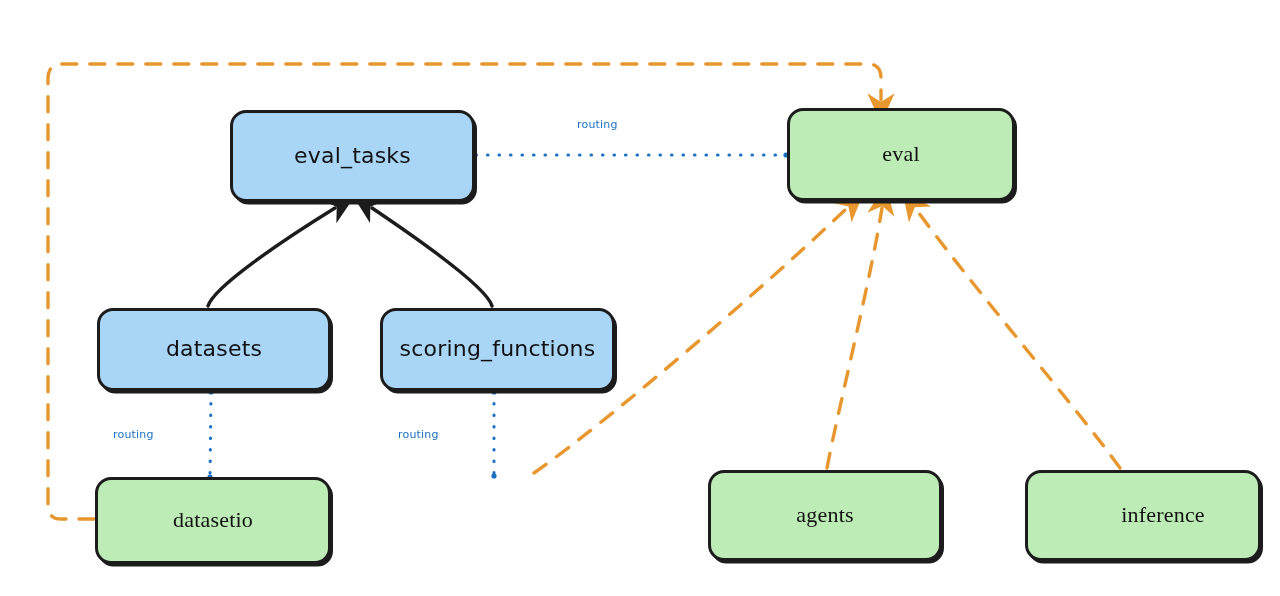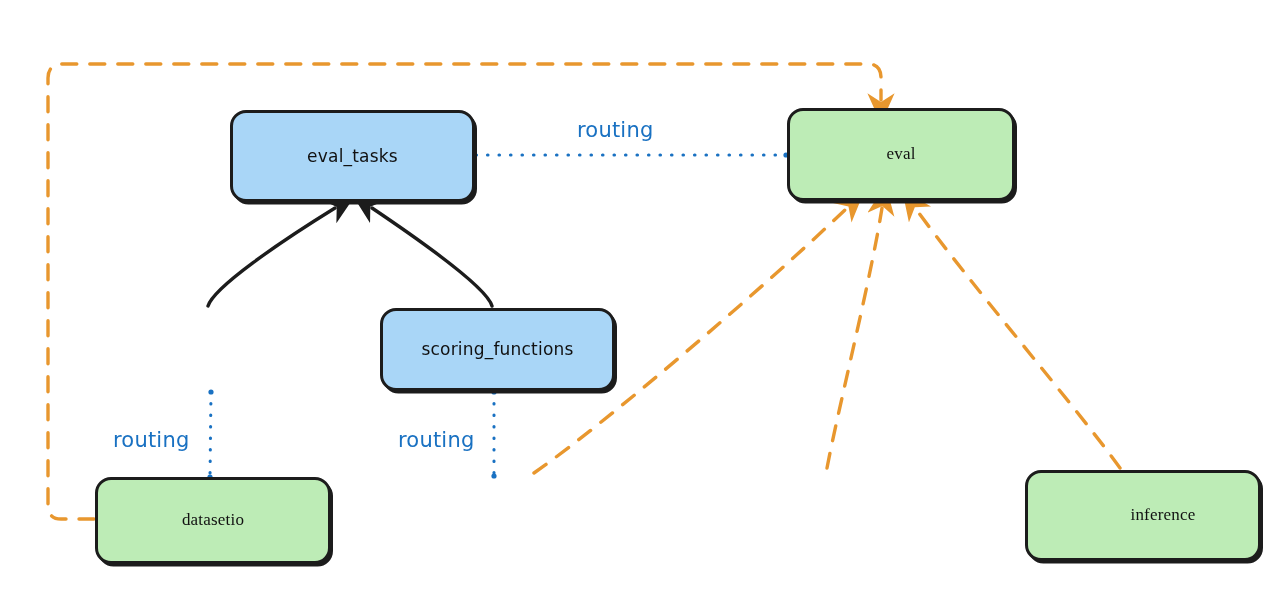--- a/index.html
+++ b/index.html
@@ -26,34 +26,34 @@
   }
   .node {
     position: absolute;
     box-sizing: border-box;
     display: flex;
     align-items: center;
     justify-content: center;
     border: 3px solid #1c1c1c;
     border-radius: 16px;
     box-shadow: 2.5px 3px 0 -0.5px #1c1c1c;
-    font-size: 17px;
+    font-size: 22px;
     color: #111111;
     letter-spacing: 0.2px;
     font-family: "DejaVu Sans", sans-serif;
     text-align: center;
     line-height: 1.1;
   }
   .node.blue  { background: #a9d6f7; }
   .node.green { background: #bdecb6; font-family: Liberation Serif, serif; }
 
   .edge-label {
     position: absolute;
     color: #1971c2;
-    font-size: 21px;
+    font-size: 11px;
     font-family: "DejaVu Sans", sans-serif;
     white-space: nowrap;
     letter-spacing: 0.2px;
   }
 </style>
 </head>
 <body>
 
 <div id="canvas">
 
@@ -116,28 +116,34 @@
   <div class="edge-label" style="left:398px; top:428px;">routing</div>
 
   <div class="node blue" style="left:230px; top:110px; width:245px; height:92px;">
     <span>eval_tasks</span>
   </div>
 
   <div class="node green" style="left:787px; top:108px; width:228px; height:93px;">
     <span>eval</span>
   </div>
 
+  <div class="node blue" style="left:97px; top:308px; width:234px; height:83px;">
+    <span>datasets</span>
+  </div>
 
   <div class="node blue" style="left:380px; top:308px; width:235px; height:83px;">
     <span>scoring_functions</span>
   </div>
 
   <div class="node green" style="left:95px; top:477px; width:236px; height:87px;">
     <span>datasetio</span>
   </div>
 
 
+  <div class="node green" style="left:708px; top:470px; width:234px; height:91px;">
+    <span>agents</span>
+  </div>
 
   <div class="node green" style="left:1025px; top:470px; width:236px; height:91px;padding-left:40px;">
     <span>inference</span>
   </div>
 
 </div>
 
 </body></html>

